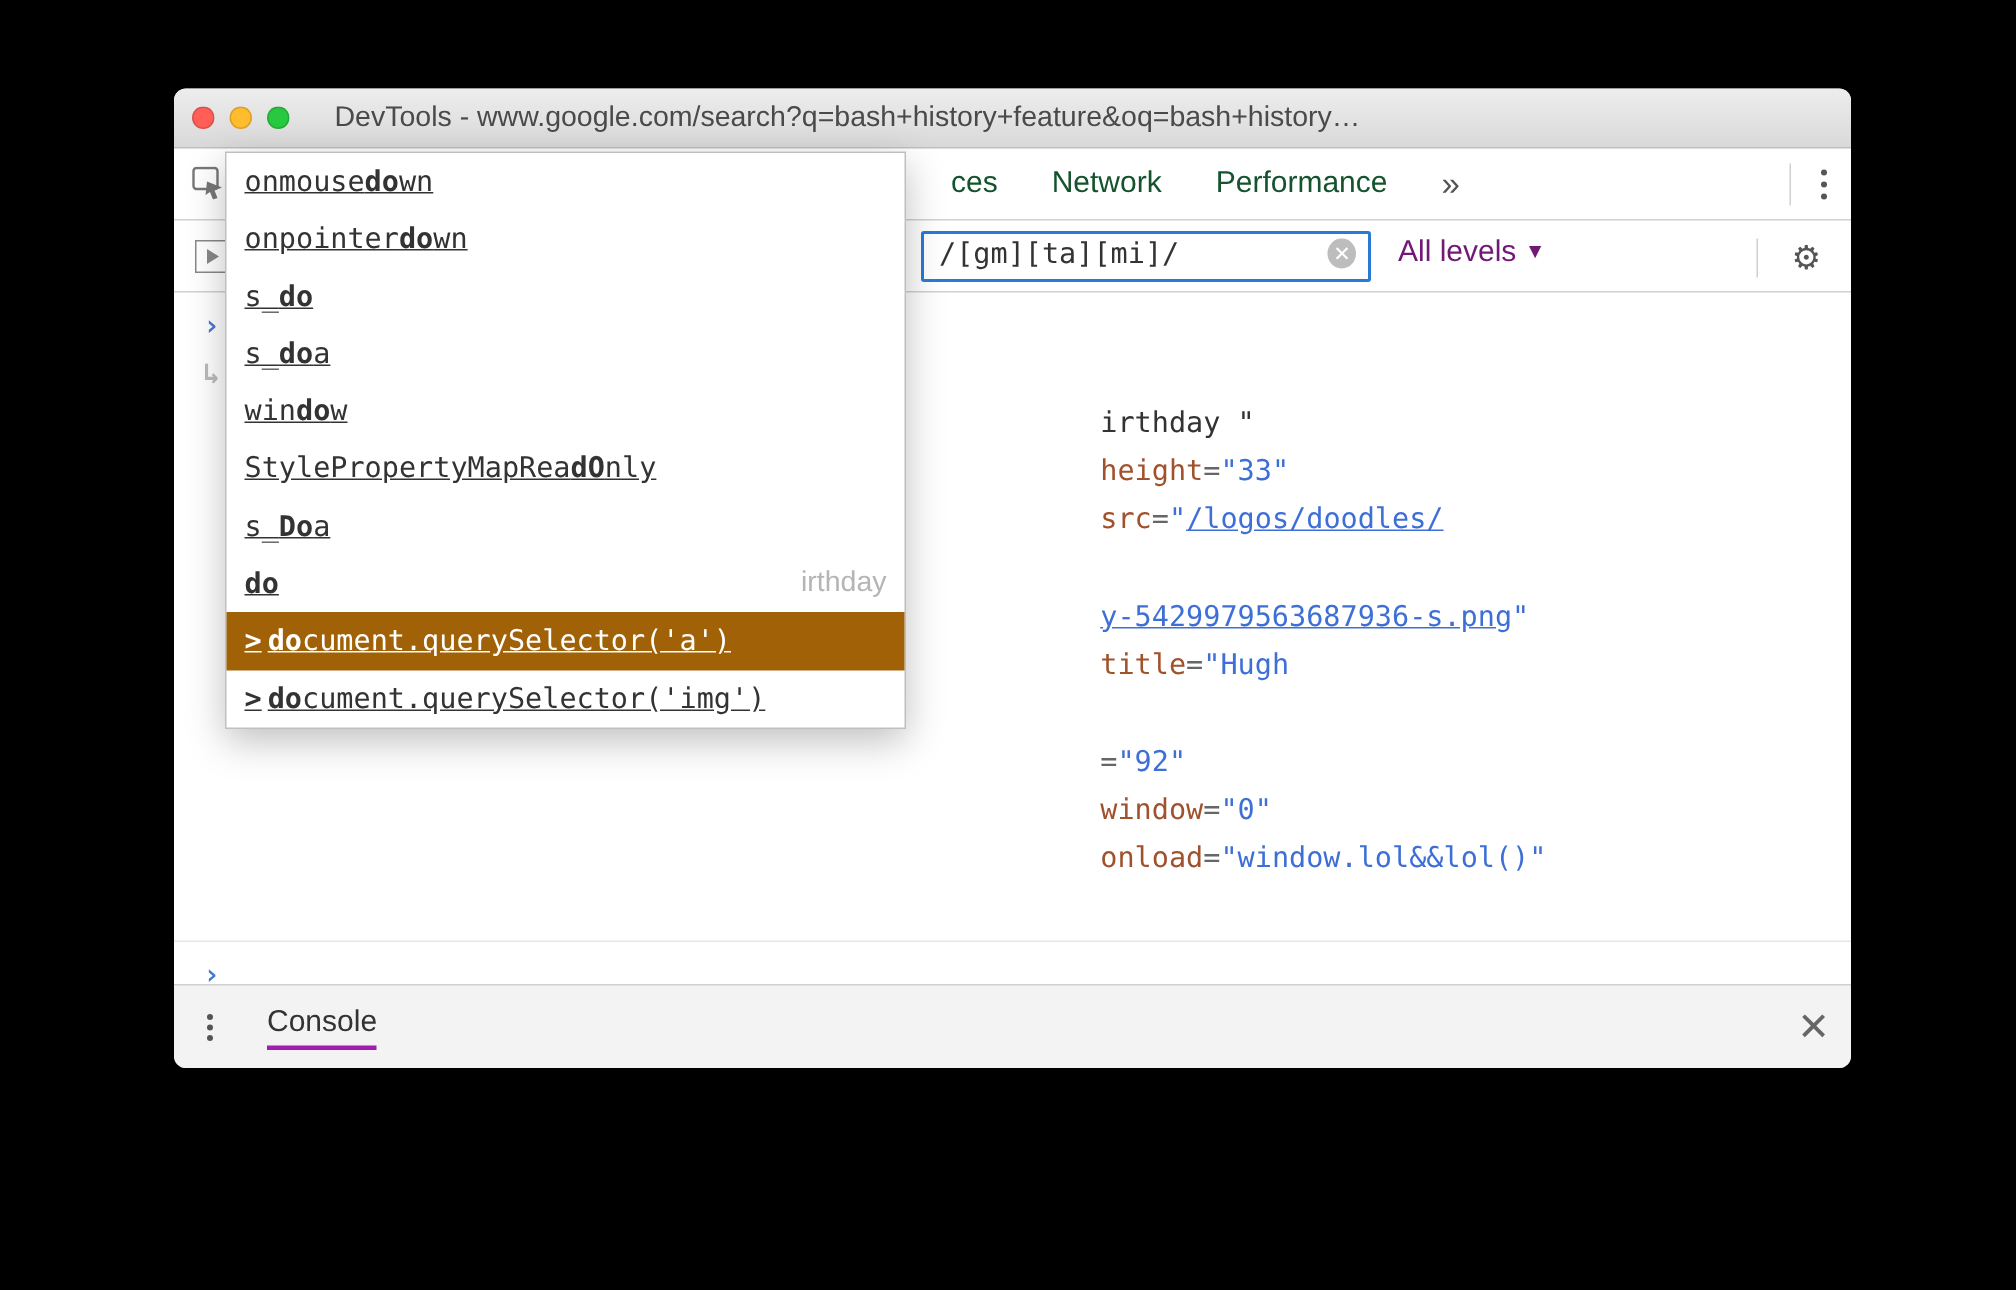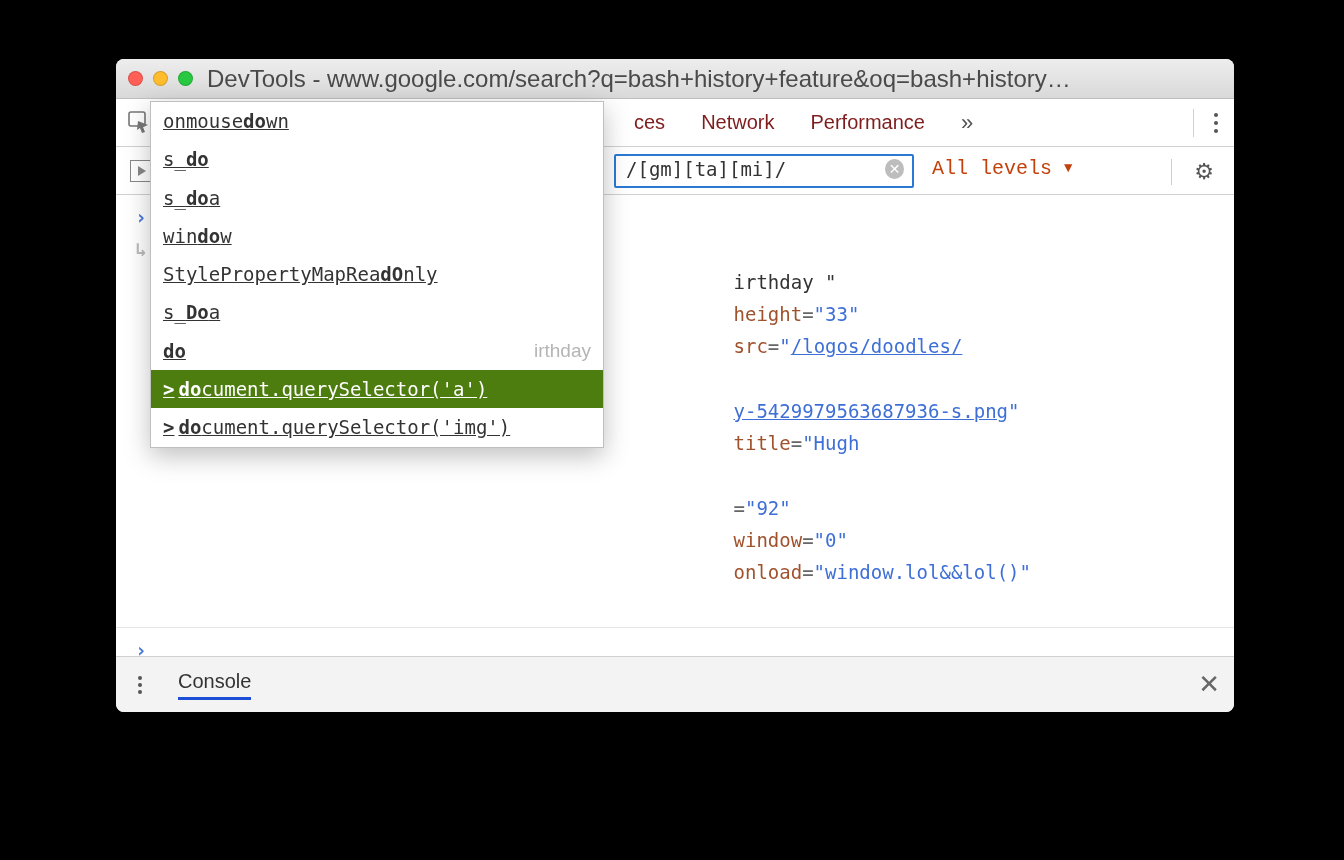--- a/index.html
+++ b/index.html
@@ -28,34 +28,34 @@
     border-bottom: 1px solid #bfbfbf;
     display: flex;
     align-items: center;
     padding: 0 12px;
   }
   .traffic { display: flex; gap: 10px; margin-right: 14px; }
   .dot { width: 15px; height: 15px; border-radius: 50%; border: 0.5px solid rgba(0,0,0,0.15);}
   .dot.red { background: #ff5f57; }
   .dot.yellow { background: #ffbd2e; }
   .dot.green { background: #28c840; }
-  .titlebar .title { font-size: 24px; color:#4a4a4a; white-space:nowrap; overflow:hidden; text-overflow:ellipsis; flex:1;}
+  .titlebar .title { font-size: 19px; color:#4a4a4a; white-space:nowrap; overflow:hidden; text-overflow:ellipsis; flex:1;margin-left:16px;}
   
   .tabstrip {
     height: 48px;
     border-bottom: 1px solid #d0d0d0;
     display: flex;
     align-items: center;
     padding-left: 10px;
     font-size: 20px;
     color:#555;
     position: relative;
   }
   .tabstrip .leftgap { width: 490px; }
-  .tab { padding: 0 18px; cursor:pointer; color:#7f1d1d;text-align:center;}
+  .tab { padding: 0 18px; cursor:pointer; color:#14532d;text-align:center;}
   .overflow-chev { font-size: 22px; padding:0 18px; cursor:pointer;}
   .kebab { margin-left:auto; margin-right:18px; width:22px; display:flex; flex-direction:column; gap:4px; align-items:center; cursor:pointer; border-left:1px solid #d0d0d0; padding-left:22px; height:28px; justify-content:center;}
   .kebab span{width:4px;height:4px;border-radius:50%;background:#555;}
   .inspect-icon {
     position:absolute; left:12px; top:12px; width:24px; height:22px;
   }
   .inspect-icon svg{width:24px;height:22px;}
   
   .toolbar {
     height: 48px;
@@ -73,21 +73,21 @@
     top: 7px;
     width: 300px; height: 34px;
     border: 2px solid #2a7ad4;
     border-radius: 2px;
     display:flex; align-items:center;
     padding: 0 8px 4px 10px;
     background:#fff;
   }
   .filter-box input{border:none;outline:none;font-family:Menlo,Consolas,monospace;font-size:19px;color:#333;width:100%;}
   .clearx{width:20px;height:20px;border-radius:50%;background:#bdbdbd;color:#fff;display:flex;align-items:center;justify-content:center;font-size:14px;cursor:pointer;}
-  .levels{position:absolute;left:816px;top:10px;font-size:20px;color:#c2410c;cursor:pointer;font-family:Liberation Mono, monospace;}
+  .levels{position:absolute;left:816px;top:10px;font-size:20px;color:#701a75;cursor:pointer;}
   .levels .tri{font-size:14px;position:relative;top:-2px;}
   .gear{position:absolute;right:20px;top:12px;font-size:22px;color:#555;cursor:pointer;border-left:1px solid #d0d0d0;padding-left:22px;}
   
   .console-body {
     position:relative;
     font-family: Menlo,Consolas,monospace;
     font-size: 19px;
     line-height: 1.7;
     padding: 6px 0 0 0;
     height: 460px;
@@ -111,33 +111,33 @@
     background:#fff;
     border:1px solid #bfbfbf;
     box-shadow: 0 8px 24px rgba(0,0,0,0.25);
     font-family:Menlo,Consolas,monospace;
     font-size:19px;
     z-index:50;
   }
   .ac-item{padding:3px 12px;cursor:pointer;white-space:nowrap;text-decoration:underline;}
   .ac-item b{font-weight:bold;}
   .ac-item .hint{float:right;color:#b5b5b5;font-family:"Lucida Grande",Arial,sans-serif;}
-  .ac-item.sel{background:#4d7c0f;color:#fff;}
+  .ac-item.sel{background:#a16207;color:#fff;}
   .ac-item.sel b{color:#fff;}
   .ac-item .chev{font-weight:bold;margin-right:4px;}
   
   .drawer{
     position:absolute;
     left:0;right:0;bottom:0;height:56px;
     background:#f3f3f3;border-top:1px solid #d0d0d0;
     display:flex;align-items:center;padding:0 14px;
   }
   .drawer .dkebab{width:20px;display:flex;flex-direction:column;gap:3px;align-items:center;cursor:pointer;}
   .drawer .dkebab span{width:4px;height:4px;border-radius:50%;background:#555;}
-  .drawer .dtab{margin-left:28px;font-size:20px;color:#333;padding-bottom:4px;border-bottom:3px solid #1d4ed8;}
+  .drawer .dtab{margin-left:28px;font-size:20px;color:#333;padding-bottom:4px;border-bottom:3px solid #a21caf;}
   .drawer .dclose{margin-left:auto;font-size:26px;color:#666;cursor:pointer;}
 </style>
 </head>
 <body>
 
 <div class="window">
 
   <div class="titlebar">
     <div class="traffic">
       <div class="dot red"></div>
@@ -176,20 +176,21 @@
       <span>All levels</span>
       <span class="tri">▼</span>
     </div>
     <div class="gear">⚙</div>
   </div>
 
   <div class="console-body">
 
     <div class="ac-popup" id="ac-popup">
         <div class="ac-item">onmouse<b>do</b>wn</div>
+        <div class="ac-item">onpointer<b>do</b>wn</div>
         <div class="ac-item">s_<b>do</b></div>
         <div class="ac-item">s_<b>do</b>a</div>
         <div class="ac-item">win<b>do</b>w</div>
         <div class="ac-item">StylePropertyMapRea<b>dO</b>nly</div>
         <div class="ac-item">s_<b>Do</b>a</div>
         <div class="ac-item"><b>do</b><span class="hint">irthday</span></div>
         <div class="ac-item sel"><span class="chev">&gt;</span><b>do</b>cument.querySelector('a')</div>
         <div class="ac-item"><span class="chev">&gt;</span><b>do</b>cument.querySelector('img')</div>
       </div>
 

